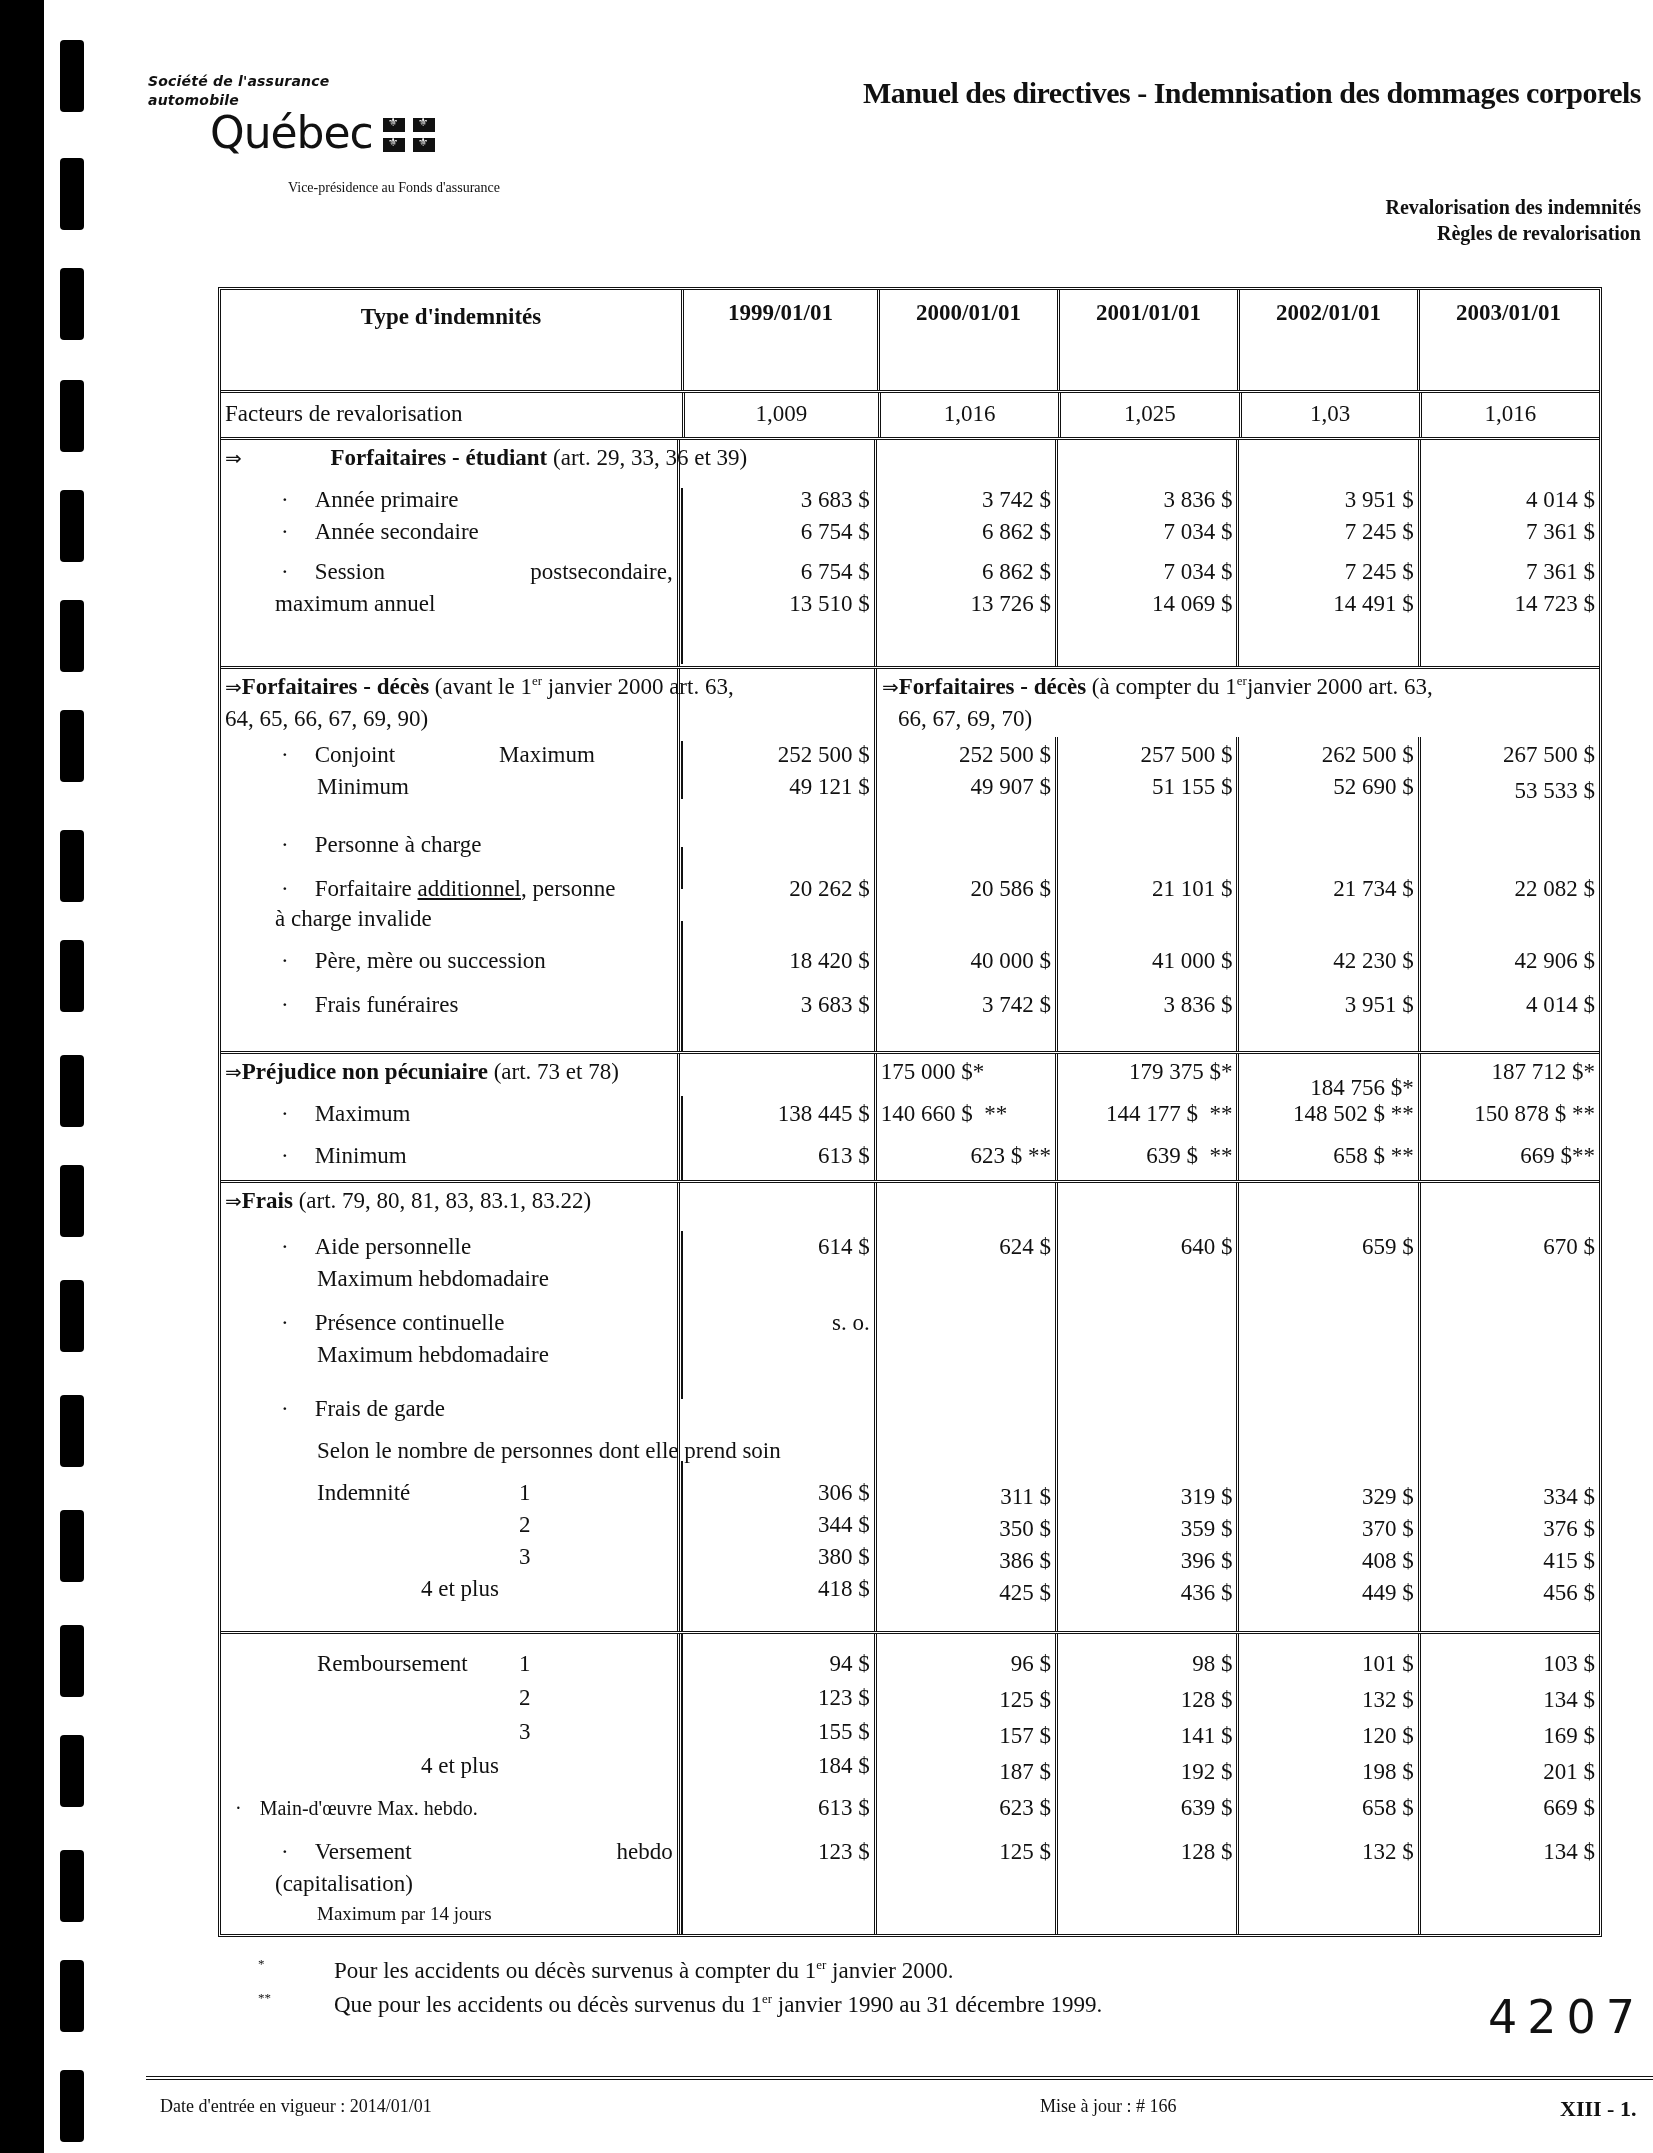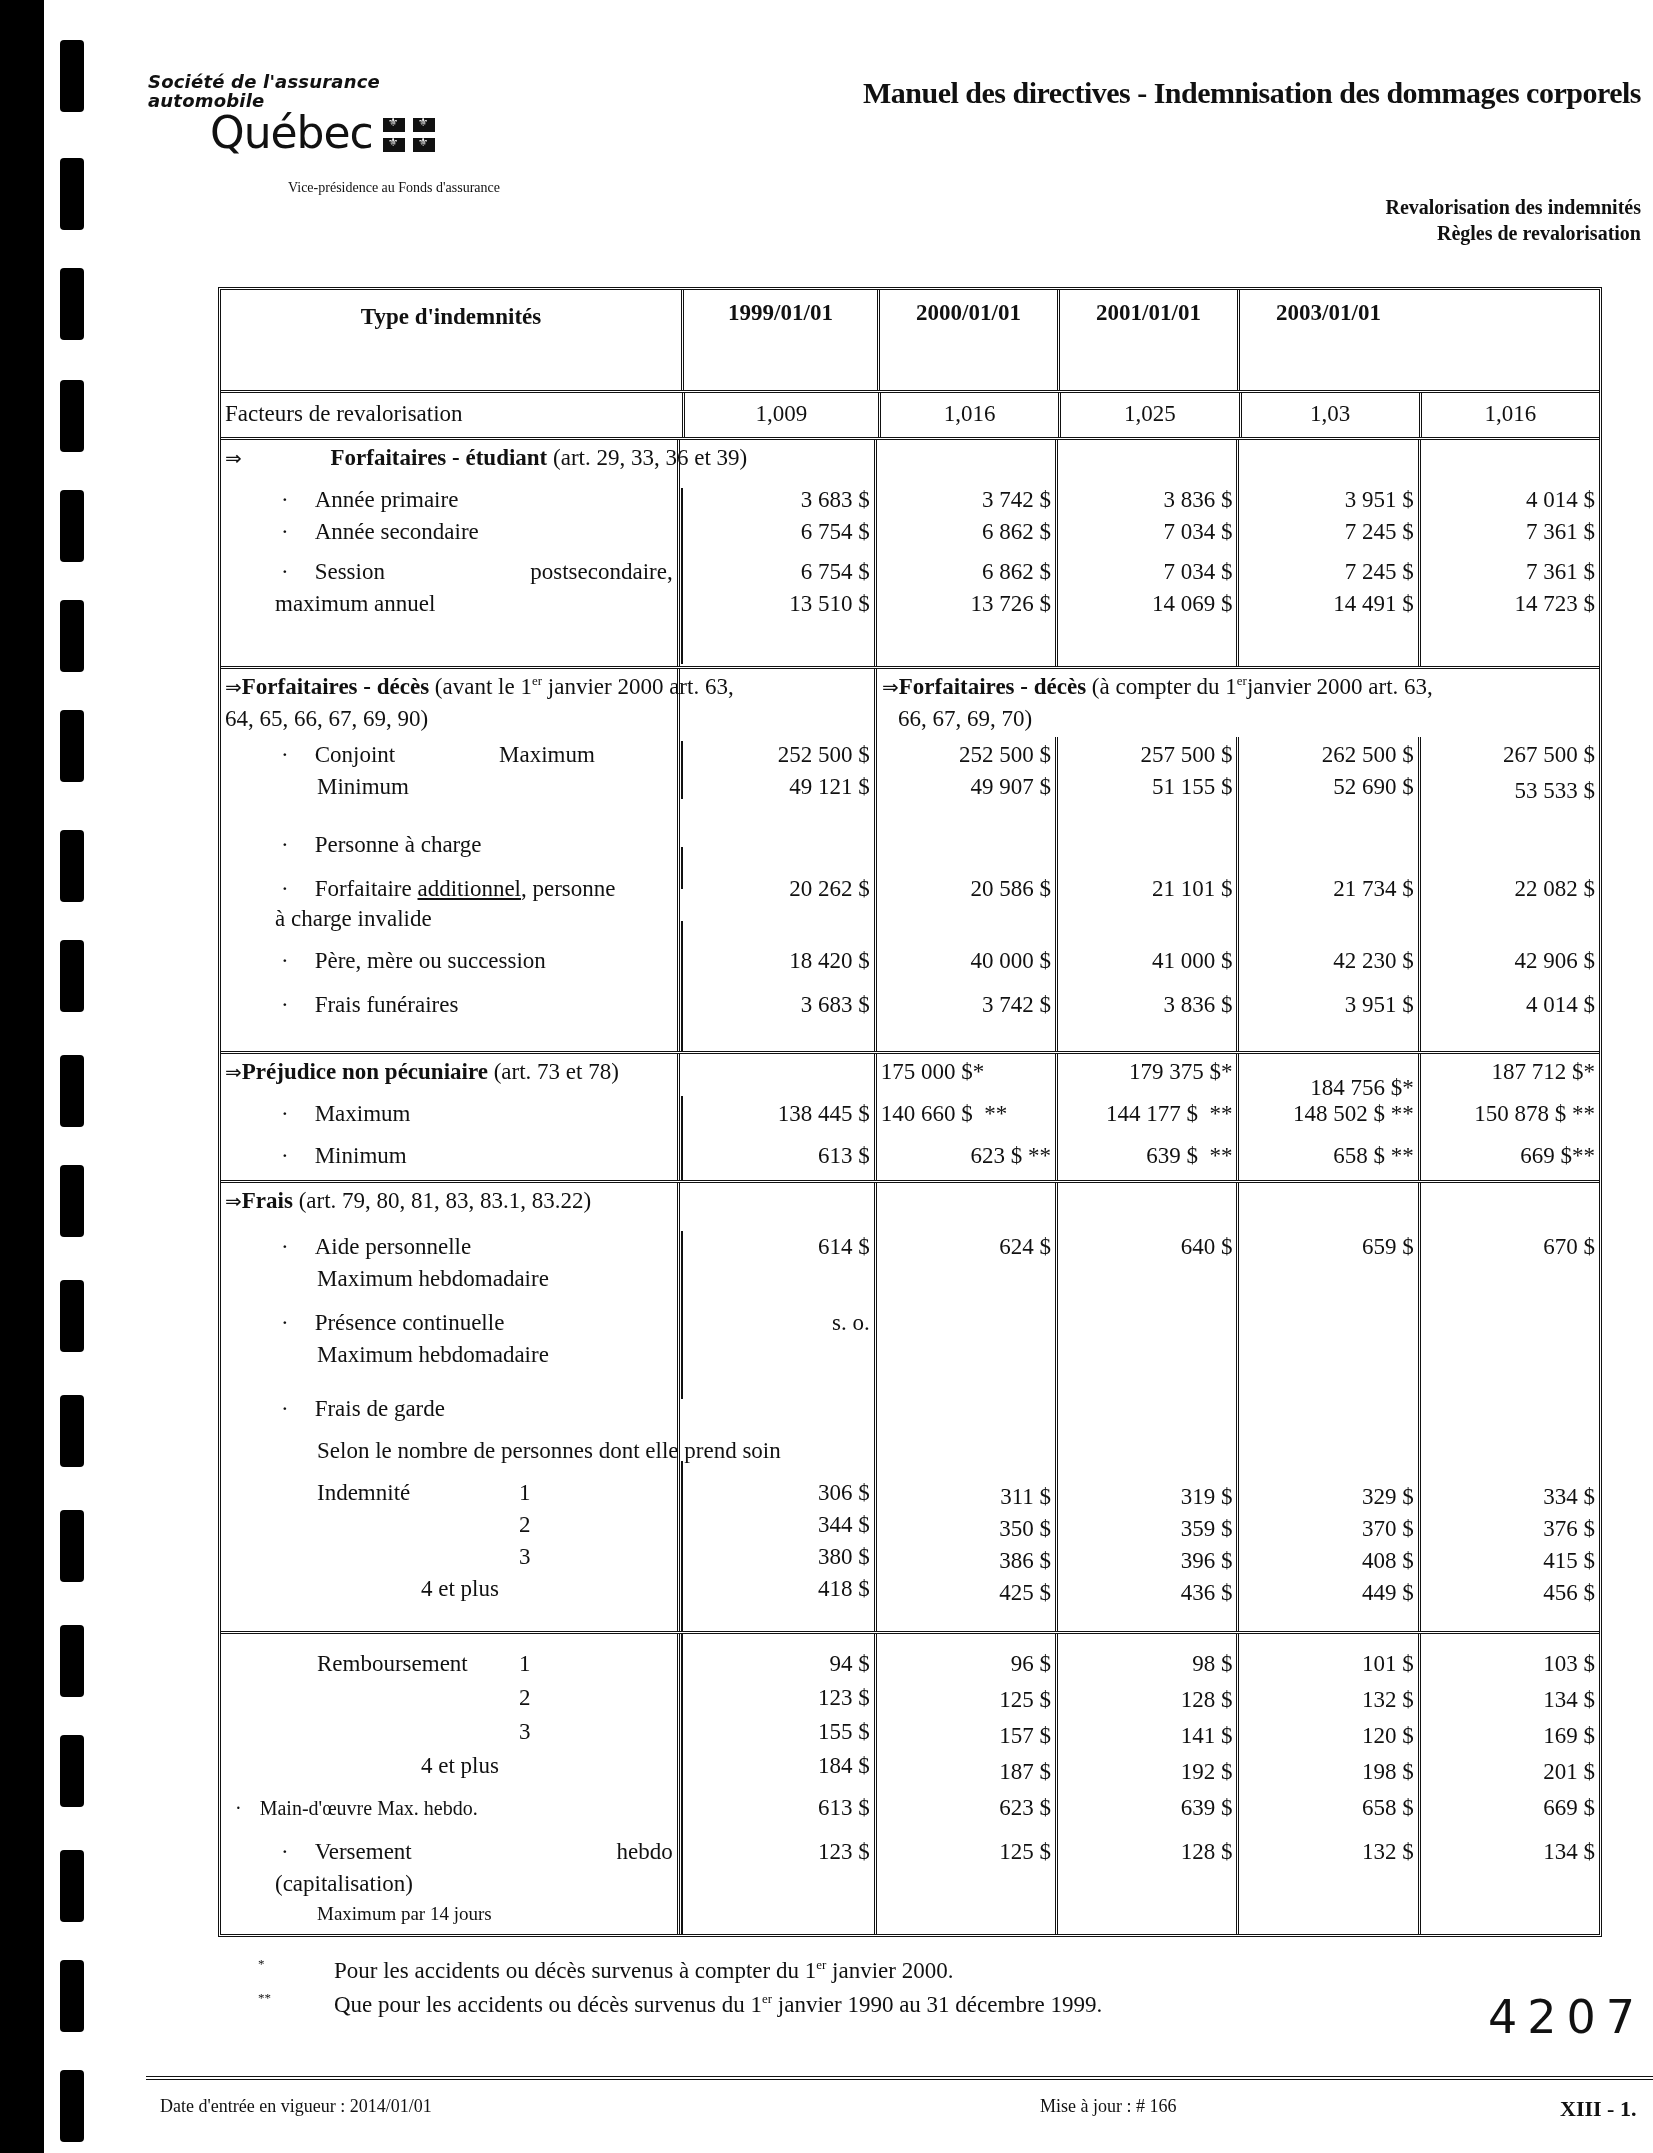--- a/index.html
+++ b/index.html
@@ -3,21 +3,21 @@
 <meta charset="utf-8">
 <style>
   html, body { margin: 0; padding: 0; background: #ffffff; }
   body { width: 1653px; height: 2153px; position: relative; overflow: hidden;
          font-family: "Liberation Serif", "DejaVu Serif", serif; color: #111; }
   .binding { position: absolute; left: 0; top: 0; width: 44px; height: 2153px; background: #000; }
   .hole { position: absolute; left: 60px; width: 24px; height: 72px; background: #000; border-radius: 4px; }
 
   .logo { position: absolute; left: 148px; top: 72px; }
   .logo .org { font-family: "DejaVu Sans", sans-serif; font-style: italic; font-weight: bold;
-               font-size: 18px; line-height: 19px; letter-spacing: 0.2px; }
+               font-size: 14px; line-height: 19px; letter-spacing: 0.2px; }
   .logo .quebec-row { display: flex; align-items: center; margin-left: 62px; margin-top: -2px; }
   .logo .quebec { font-family: "DejaVu Sans", sans-serif; font-size: 44px; line-height: 50px; letter-spacing: -1px; }
   .flags { display: grid; grid-template-columns: 22px 22px; grid-gap: 6px 8px; margin-left: 10px; margin-top: 4px; }
   .flag { width: 22px; height: 14px; background: #111; position: relative; }
   .flag::after { content: "⚜"; position: absolute; left: 5px; top: -3px; color: #fff; font-size: 12px; font-family: "DejaVu Sans", sans-serif; }
   .vp { position: absolute; left: 288px; top: 180px; font-size: 14px; }
 
   .doc-title { position: absolute; right: 12px; top: 76px; font-size: 30px; font-weight: bold; letter-spacing: -0.5px; }
   .sec1 { position: absolute; right: 12px; top: 196px; font-size: 20px; font-weight: bold; text-align: right; }
   .sec2 { position: absolute; right: 12px; top: 222px; font-size: 20px; font-weight: bold; text-align: right; }
@@ -98,20 +98,21 @@
 <div class="sec1">Revalorisation des indemnités</div>
 <div class="sec2">Règles de revalorisation</div>
 
 <div class="tbl">
 
   <div class="row hdr">
     <div class="c0">Type d'indemnités</div>
     <div class="c c1">1999/01/01</div>
     <div class="c">2000/01/01</div>
     <div class="c">2001/01/01</div>
+    <div class="c">2002/01/01</div>
     <div class="c">2003/01/01</div>
   </div>
 
   <div class="row fac">
     <div class="c0">Facteurs de revalorisation</div>
     <div class="c c1">1,009</div>
     <div class="c">1,016</div>
     <div class="c">1,025</div>
     <div class="c">1,03</div>
     <div class="c">1,016</div>

